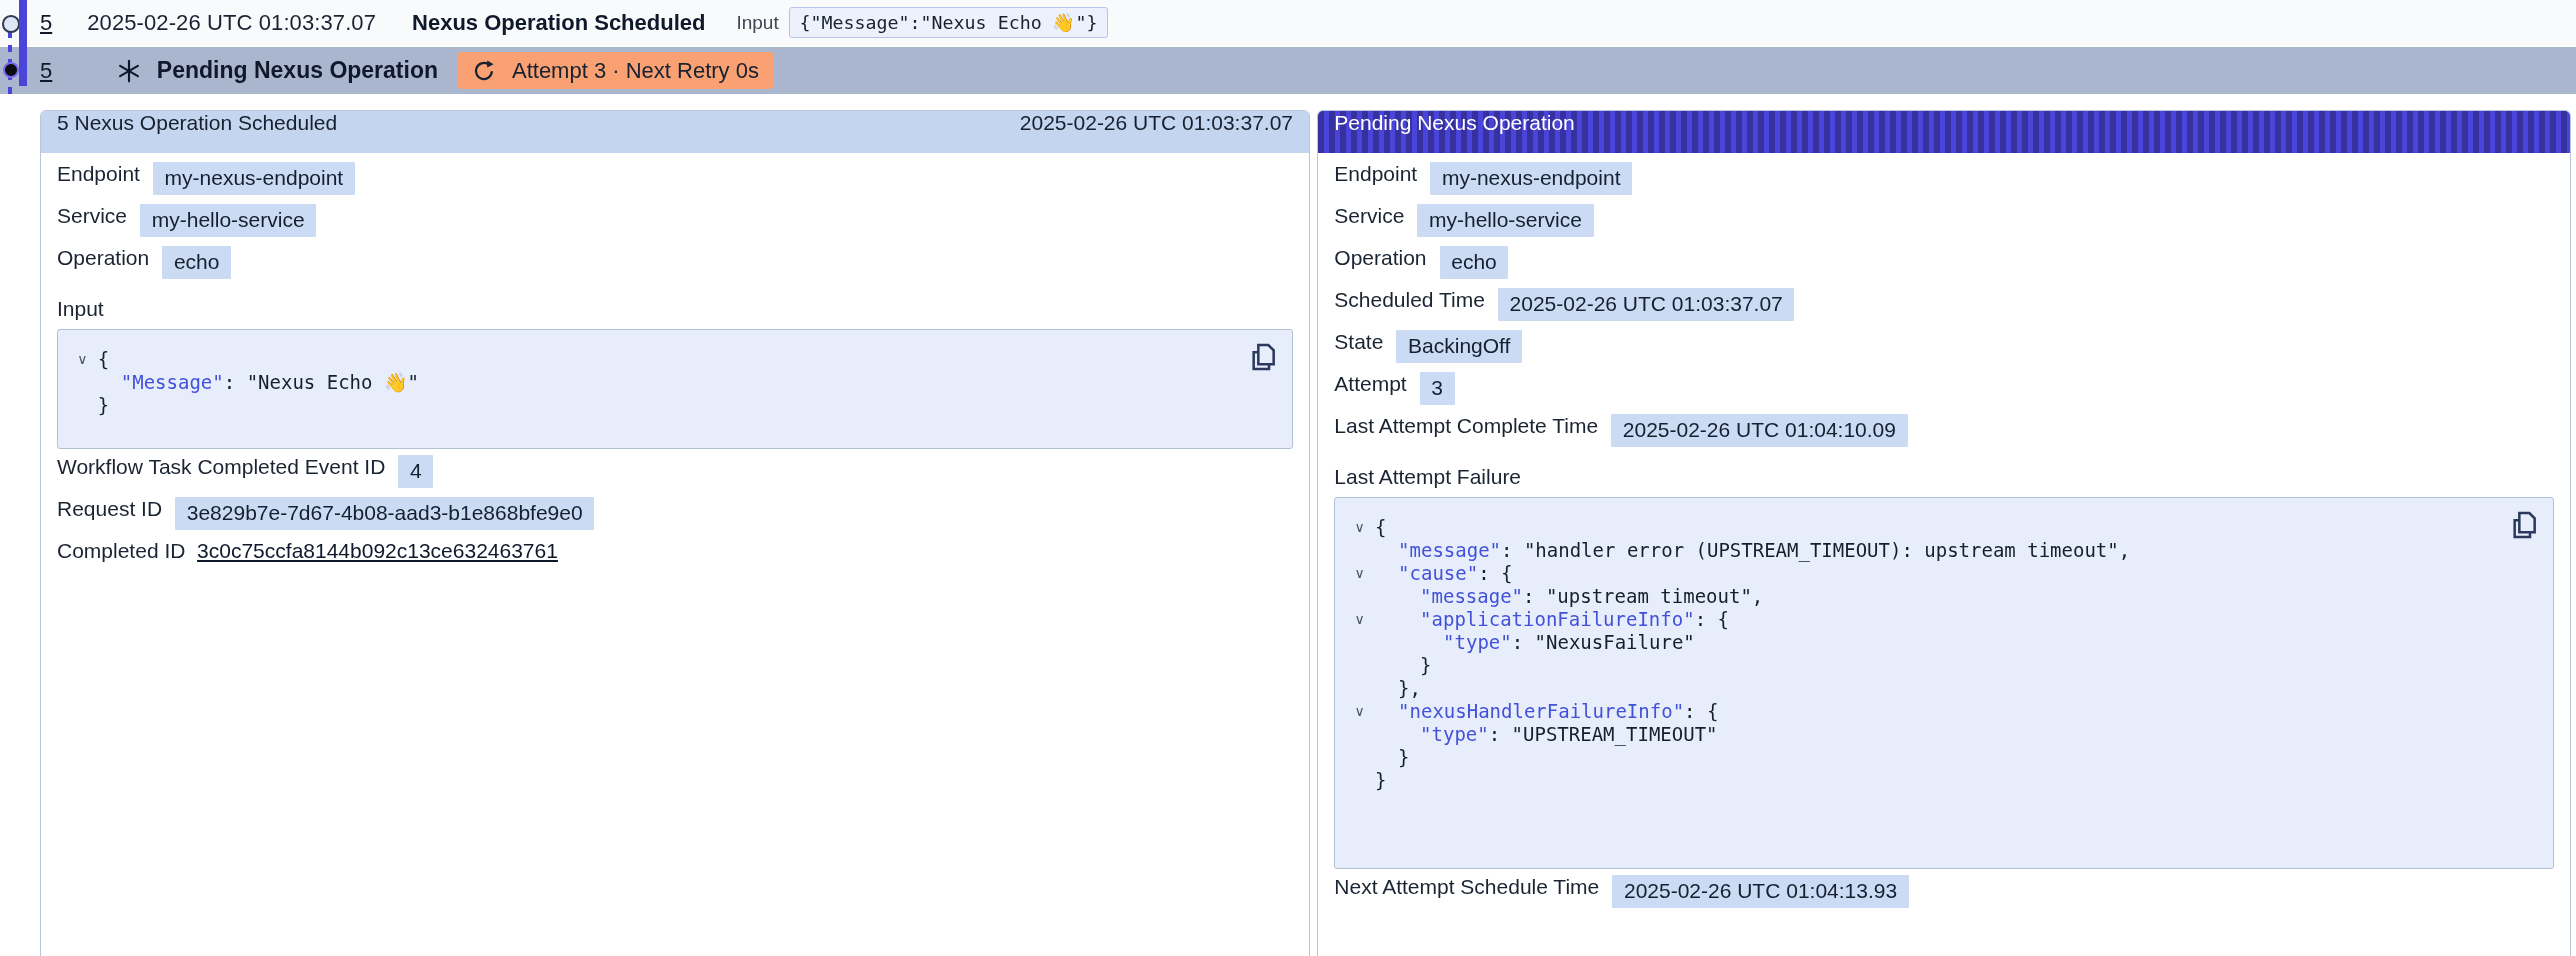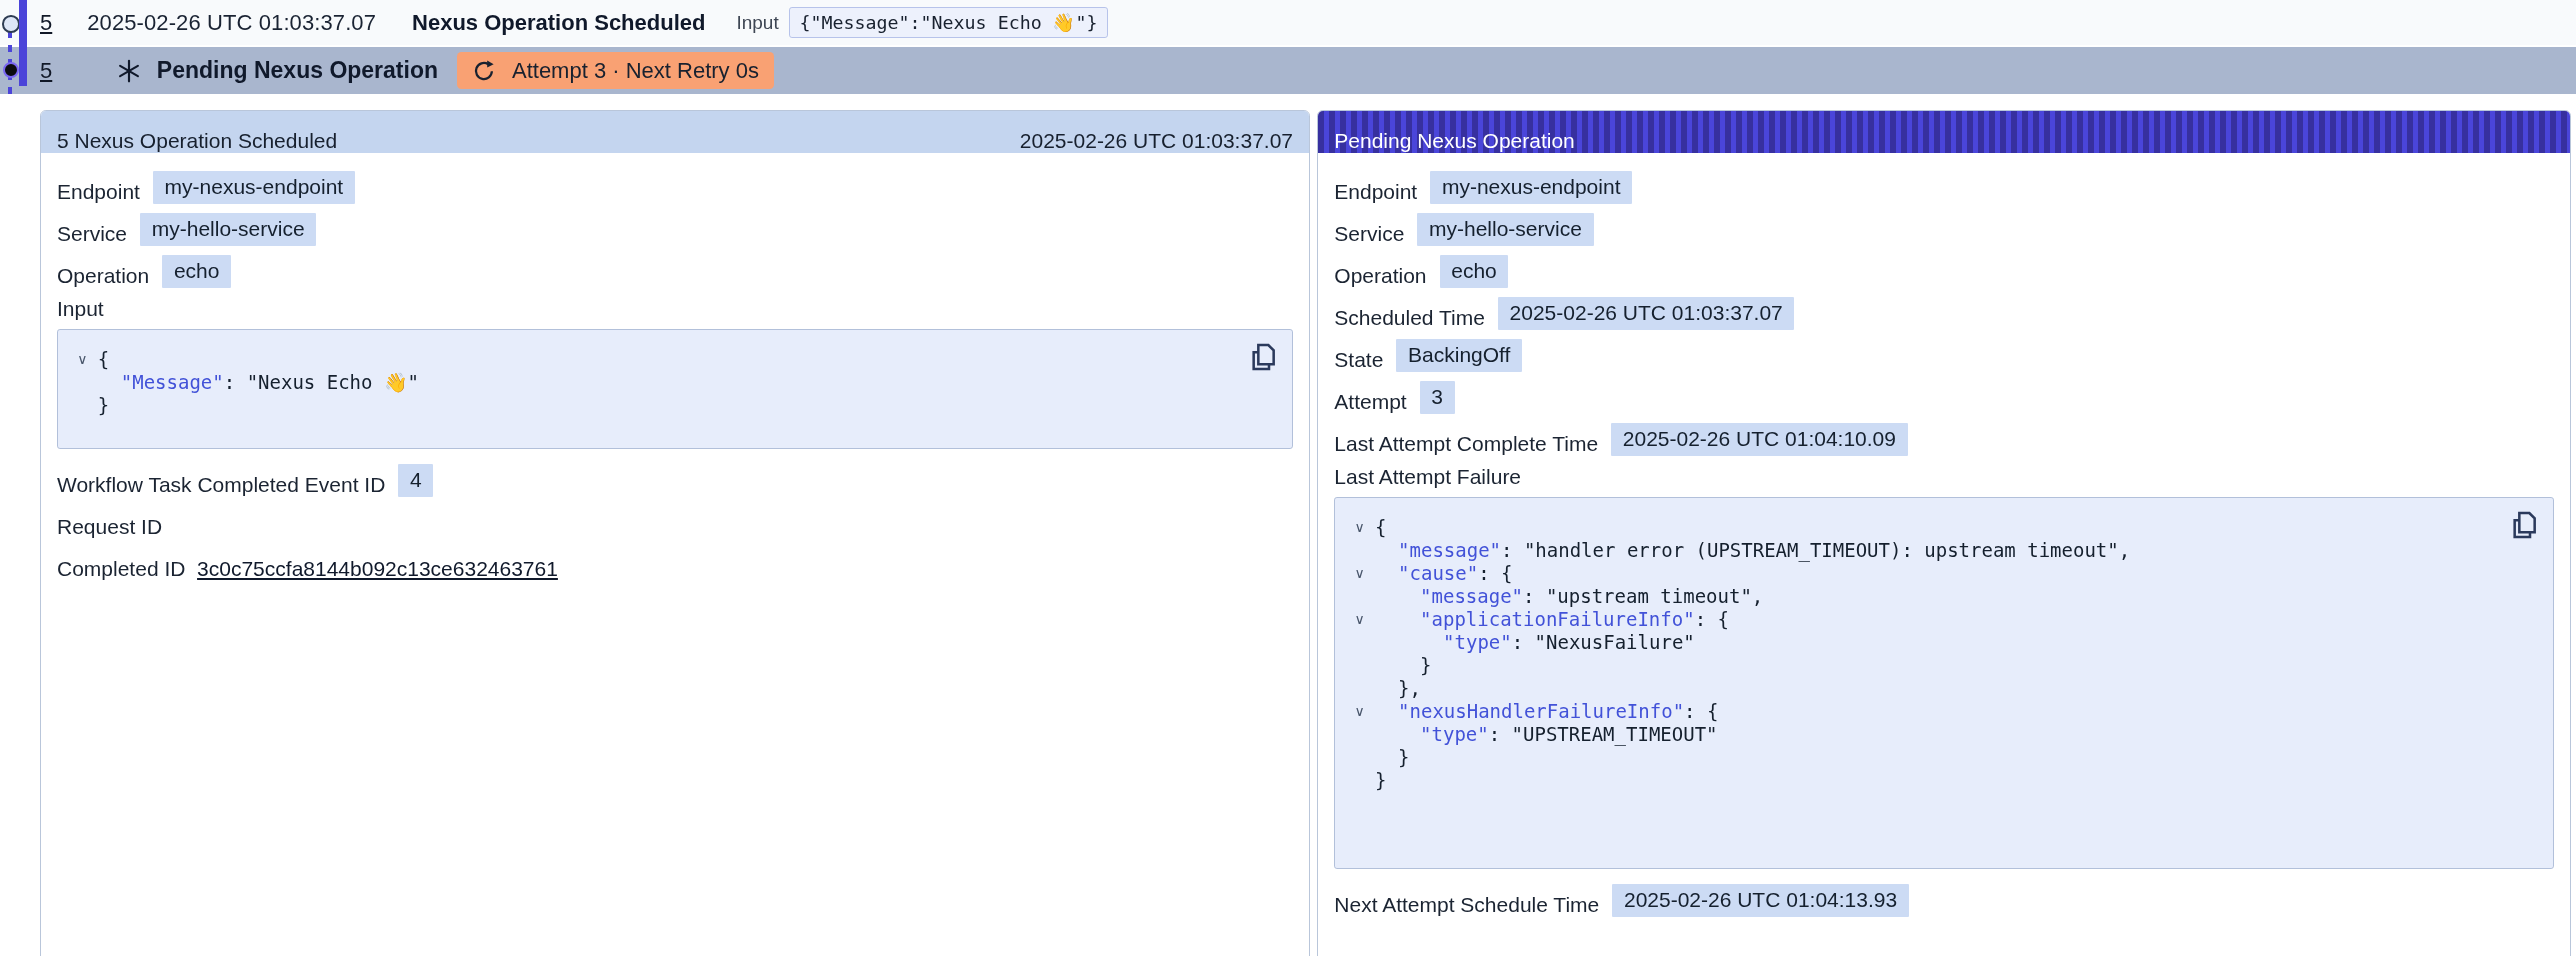--- a/index.html
+++ b/index.html
@@ -32,28 +32,28 @@
   .hrow2 .title { margin-left:14.6px; font-size:23px; font-weight:700; color:#10192b; }
   .retry-badge { margin-left:19px; display:flex; align-items:center; gap:17px; background:#f9a173;
     border-radius:4.4px; padding:5.9px 14.6px; font-size:22px; color:#18212f; }
   .retry-badge svg { width:23.4px; height:23.4px; }
 
   
   .panels { position:absolute; left:40px; top:110px; width:2531px; display:flex; gap:7.3px; }
   .card { background:#ffffff; border:1.5px solid #b9c6da; border-radius:5.9px; overflow:hidden; height:879px; }
   .card.left { width:1270px; }
   .card.right { flex:1; }
-  .card-head { height:42px; display:flex; align-items:flex-end; justify-content:space-between;
+  .card-head { height:42px; display:flex; align-items:flex-start; justify-content:space-between;
     padding:0 16px; font-size:21px; }
   .card.left .card-head { background:#c4d5ef; color:#17202e; }
   .card.right .card-head { color:#ffffff; font-weight:500;
     background:repeating-linear-gradient(90deg,#37309f 0 5.9px,#4a45da 5.9px 11px); }
   .card-body { padding:8.8px 16px; }
 
-  .field { display:flex; align-items:flex-end; height:42px; }
+  .field { display:flex; align-items:flex-start; height:42px; }
   .lbl { font-size:21px; color:#1b2432; }
   .badge { margin-left:13px; background:#ccdbf4; border-radius:1px; padding:4.4px 11.7px;
     font-size:21px; color:#15202e; white-space:nowrap; }
   .link-val { margin-left:11.7px; font-size:21px; color:#10192b; text-decoration:underline; }
 
   .block-label { font-size:21px; margin:8.8px 0 8.8px; color:#1b2432; }
   .codeblock { position:relative; background:#e7edfb; border:1.5px solid #b2c0da; border-radius:2.9px;
     padding:17.6px 51px 31px 8.8px; font-family:"DejaVu Sans Mono","Liberation Mono",monospace;
     font-size:19px; line-height:23px; color:#15202e; }
   .codeblock.failure { padding-bottom:76px; }
@@ -147,20 +147,21 @@
             <span class="code ind0">}</span>
           </div>
         </div>
 
         <div class="field">
           <span class="lbl">Workflow Task Completed Event ID</span>
           <span class="badge">4</span>
         </div>
         <div class="field">
           <span class="lbl">Request ID</span>
+          <span class="badge">3e829b7e-7d67-4b08-aad3-b1e868bfe9e0</span>
         </div>
         <div class="field">
           <span class="lbl">Completed ID</span>
           <a class="link-val">3c0c75ccfa8144b092c13ce632463761</a>
         </div>
       </div>
     </div>
 
     <div class="card right">
       <div class="card-head">

